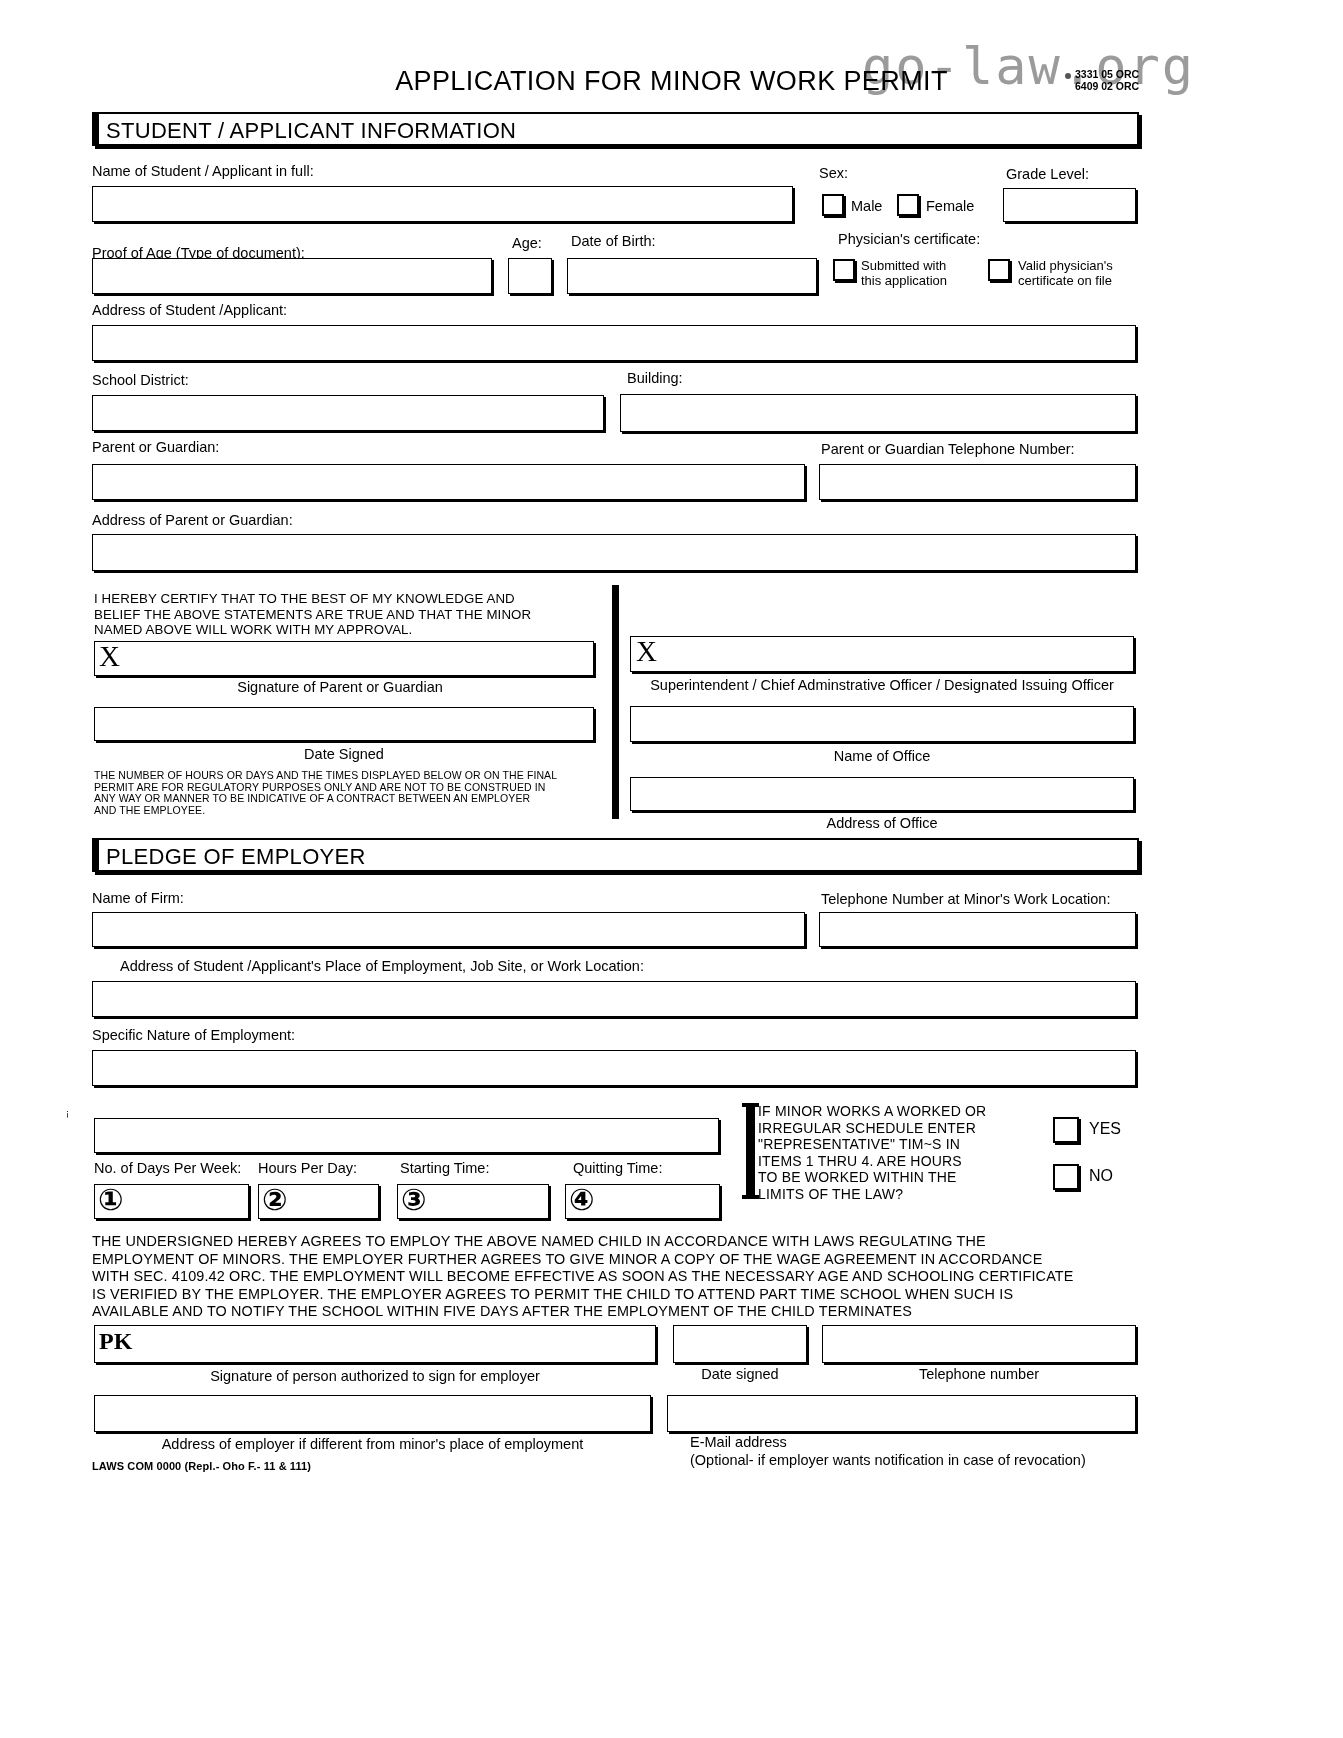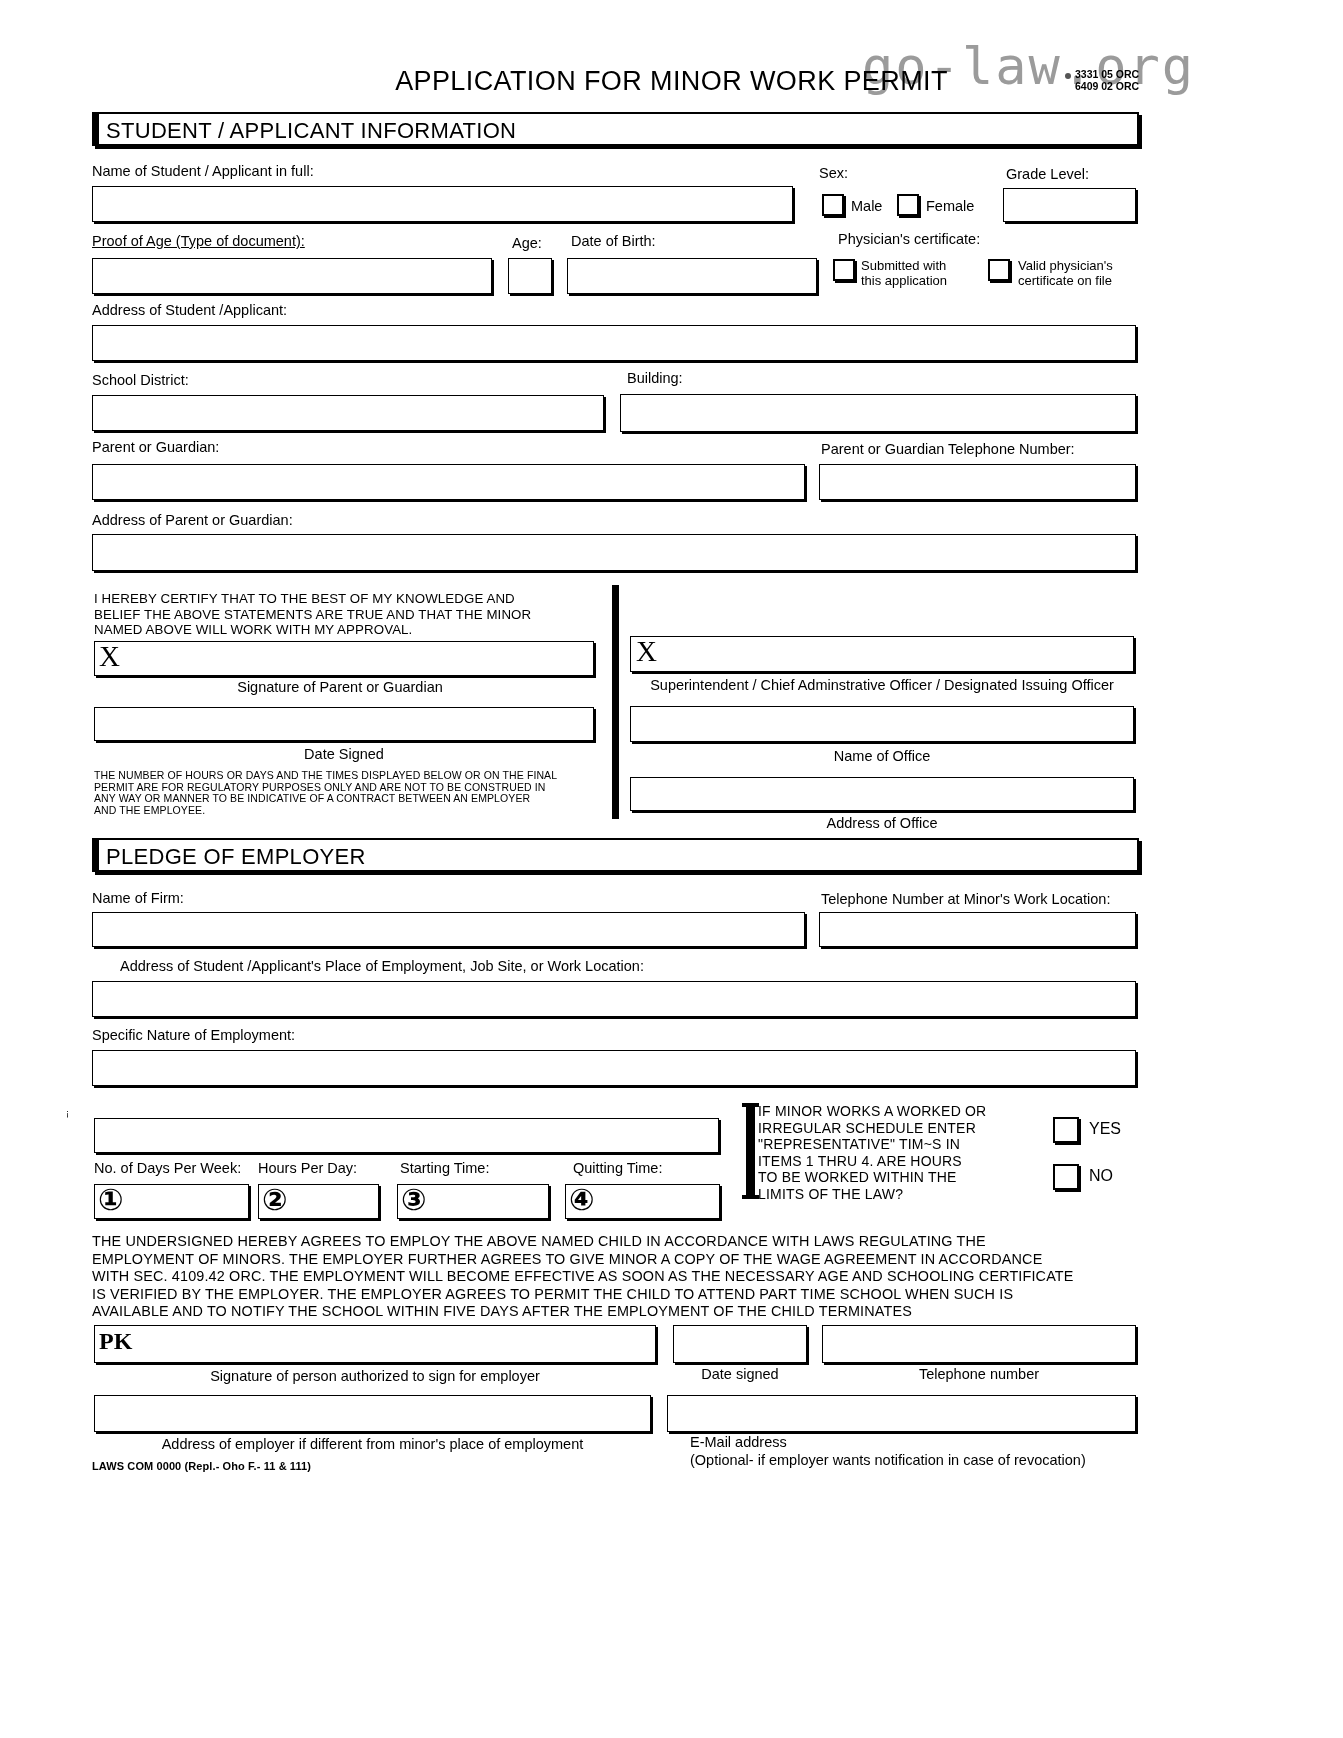--- a/index.html
+++ b/index.html
@@ -226,21 +226,21 @@
 
   <div class="lbl" style="top:165px;left:819px;">Sex:</div>
   <div class="cbx" style="top:194px;left:822px;"></div>
   <div class="lbl" style="top:198px;left:851px;">Male</div>
   <div class="cbx" style="top:194px;left:897px;"></div>
   <div class="lbl" style="top:198px;left:926px;">Female</div>
 
   <div class="lbl" style="top:166px;left:1006px;">Grade Level:</div>
   <div class="box sh" style="top:188px;left:1003px;width:133px;height:34px;"></div>
 
-  <div class="lbl" style="top:233px;left:92px;text-decoration:underline;">Proof of Age (Type of document):</div>
+  <div class="lbl" style="top:245px;left:92px;text-decoration:underline;">Proof of Age (Type of document):</div>
   <div class="box sh" style="top:258px;left:92px;width:400px;height:36px;"></div>
 
   <div class="lbl" style="top:235px;left:512px;">Age:</div>
   <div class="box sh" style="top:258px;left:508px;width:44px;height:36px;"></div>
 
   <div class="lbl" style="top:233px;left:571px;">Date of Birth:</div>
   <div class="box sh" style="top:258px;left:567px;width:250px;height:36px;"></div>
 
   <div class="lbl" style="top:231px;left:838px;">Physician's certificate:</div>
   <div class="cbx" style="top:259px;left:833px;"></div>

